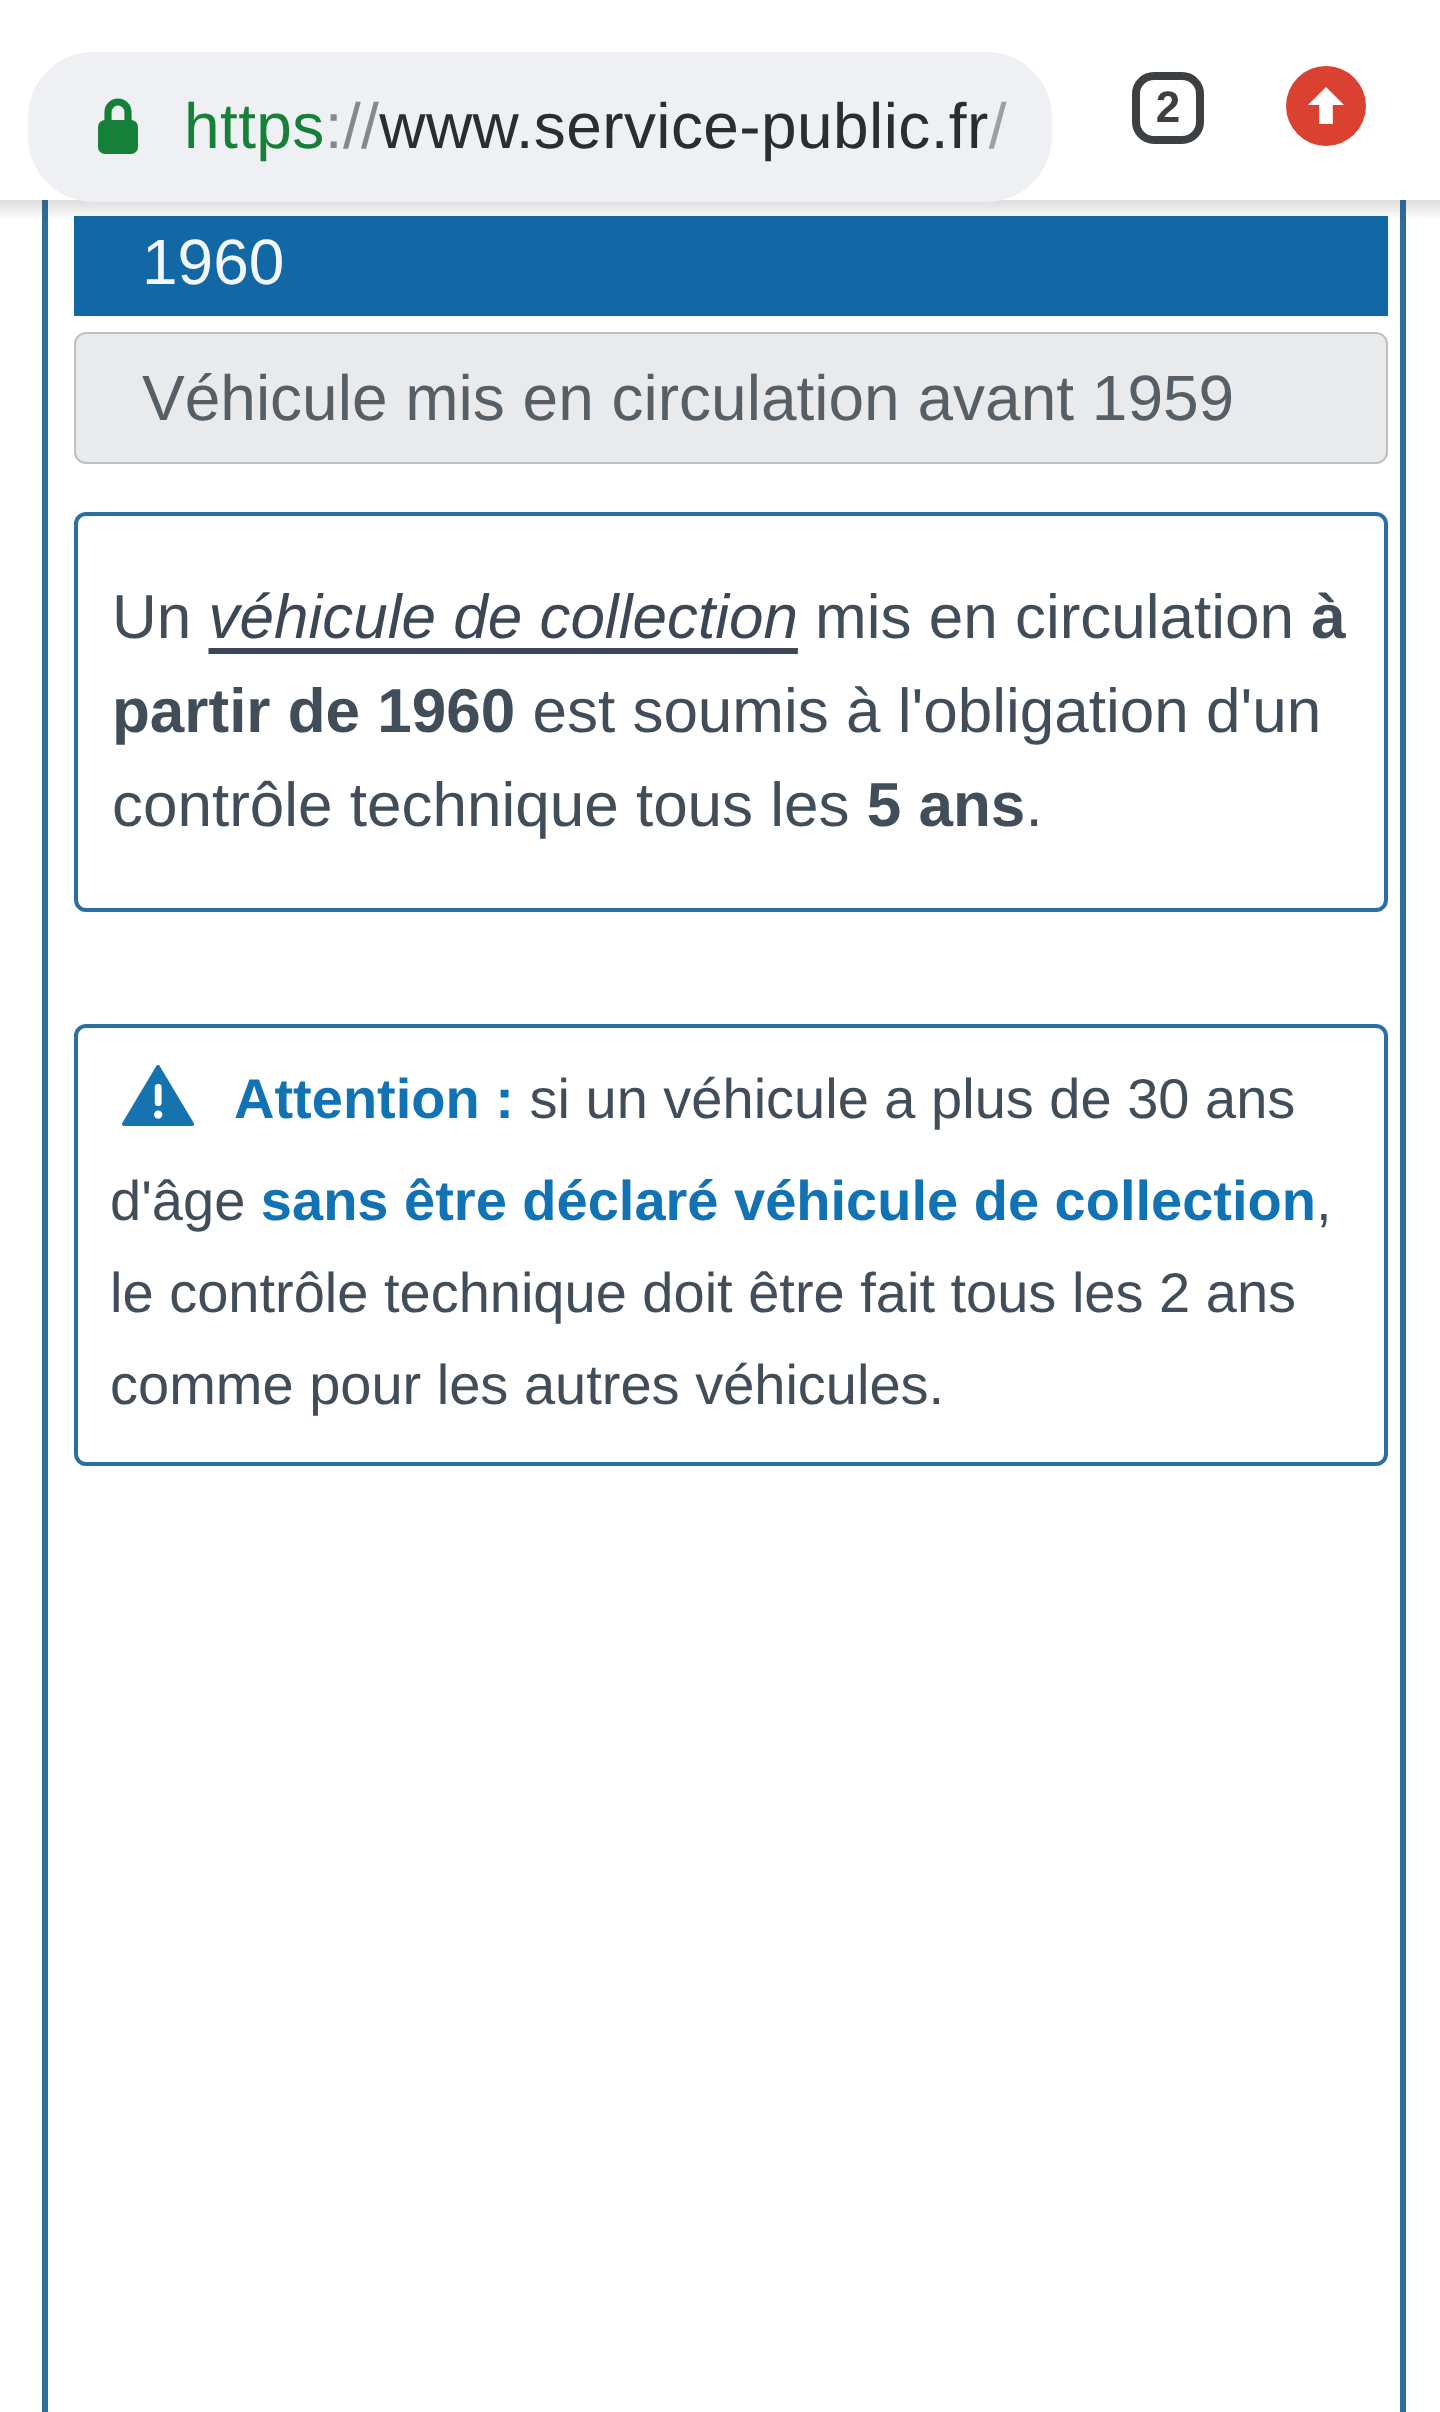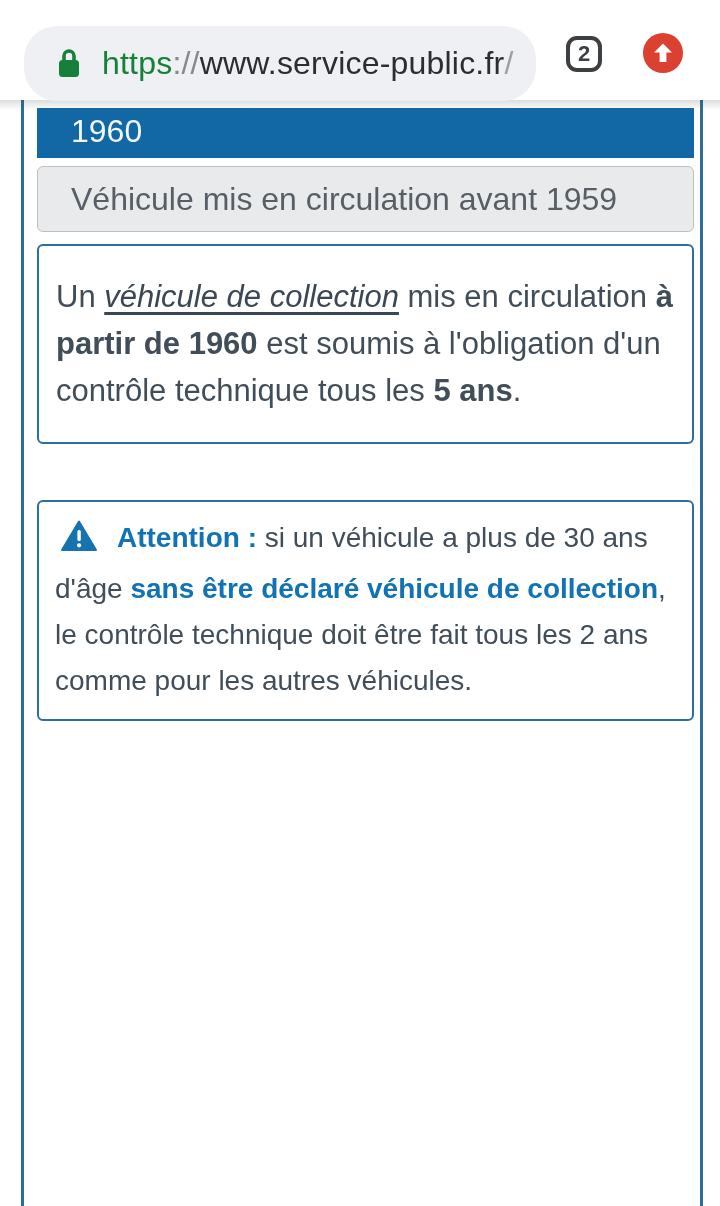--- a/index.html
+++ b/index.html
@@ -6,21 +6,21 @@
   body{
     width:720px;height:1206px;overflow:hidden;background:#ffffff;
     font-family:"Liberation Sans","DejaVu Sans",sans-serif;
     -webkit-font-smoothing:antialiased;
   }
   .screen{position:relative;width:720px;height:1206px;background:#fff;}
 
   
   .toolbar{position:relative;height:100px;background:#ffffff;z-index:5;}
   .omnibox{
-    position:absolute;left:24px;top:26px;width:512px;height:75px;
+    position:absolute;left:14px;top:26px;width:512px;height:75px;
     background:#eef0f3;border-radius:33px;display:flex;align-items:center;
     overflow:hidden;white-space:nowrap;
   }
   .lock{flex:0 0 auto;margin-left:32px;margin-right:20px;display:flex;align-items:center;}
   .url{font-size:32px;letter-spacing:0.2px;}
   .url .scheme{color:#168039;}
   .url .sep{color:#85898d;}
   .url .host{color:#2b2e31;}
   .url .trail{color:#9aa0a6;}
   .tabcount{
@@ -46,21 +46,21 @@
   .tab-active{
     margin-top:8px;height:50px;background:#1268a5;box-sizing:border-box;
     padding:5px 0 0 34px;color:#f2f6f9;font-size:32px;overflow:hidden;
   }
   .tab-inactive{
     margin-top:8px;height:66px;background:#e9eaec;border:1px solid #bcc0c3;
     border-radius:6px;box-sizing:border-box;display:flex;align-items:center;
     padding-left:33px;color:#575f66;font-size:32px;
   }
   .panel{
-    margin-top:12px;border:2px solid #2b6fa0;border-radius:6px;background:#fff;
+    margin-top:24px;border:2px solid #2b6fa0;border-radius:6px;background:#fff;
     box-sizing:border-box;padding:27px 16px 2px 17px;
     color:#414e59;font-size:31px;line-height:47px;
   }
   .panel p{margin:0 0 46px 0;}
   .panel p:last-child{margin-bottom:26px;}
   b,strong{font-weight:bold;}
   .deflink{font-style:italic;text-decoration:underline;color:#3b4754;text-underline-offset:5px;}
   .it{font-style:italic;}
   sup{font-size:0.62em;line-height:0;vertical-align:super;}
 

